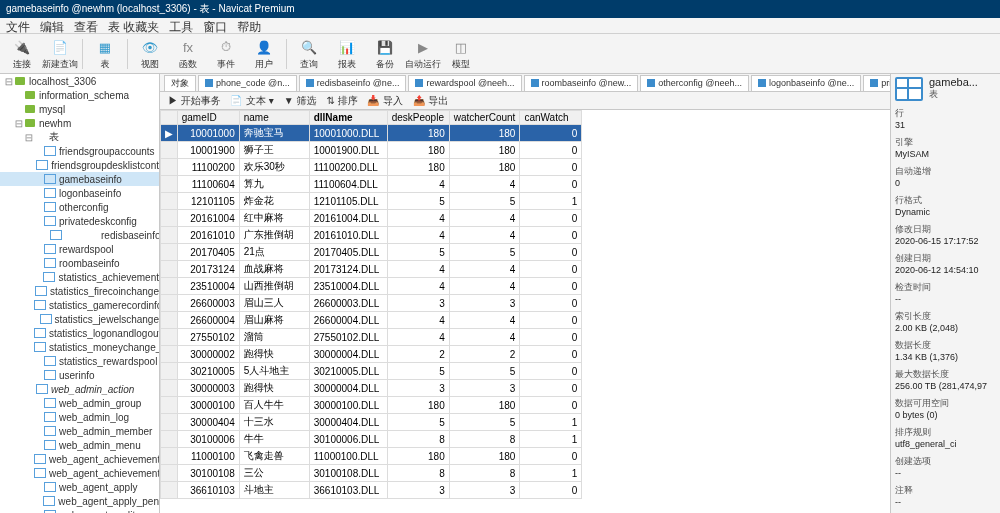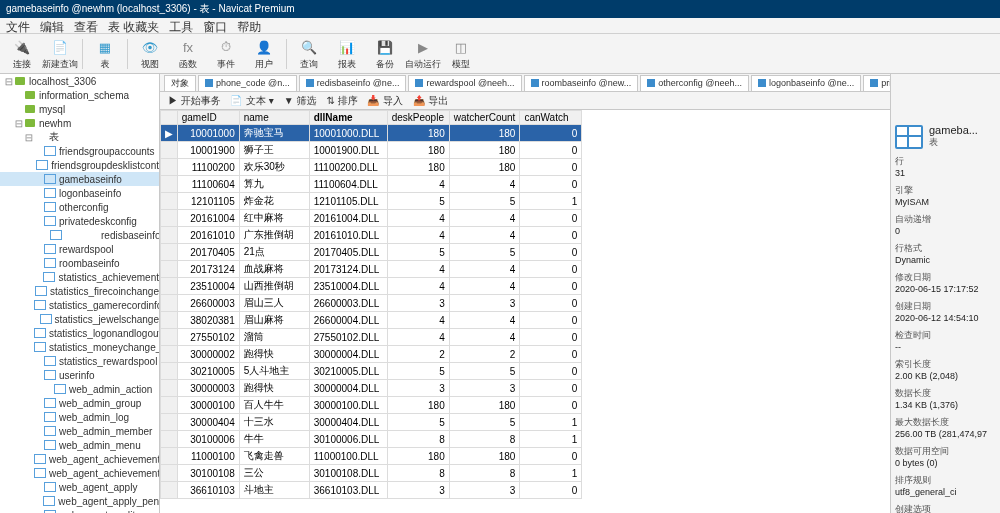--- a/index.html
+++ b/index.html
@@ -30,21 +30,21 @@
 th { background: #f0f0f0; font-weight: normal; }
 th:first-child, td:first-child { width: 14px; background: #f0f0f0; }
 td.num { text-align: right; }
 tr.selrow td { background: #2a63a8; color: #fff; }
 tr.selrow td:first-child { background: #2a63a8; }
 .col-id { width: 62px; }
 .col-name { width: 70px; }
 .col-dll { width: 78px; font-weight: bold; }
 .col-p { width: 62px; }
 .props { width: 110px; background: #f4f4f4; border-left: 1px solid #c8c8c8; overflow-y: auto; padding: 2px 4px; font-size: 9px; color: #333; }
-.props .hdr { display: flex; align-items: center; gap: 6px; margin-bottom: 6px; margin-top: 48px; }
+.props .hdr { display: flex; align-items: center; gap: 6px; margin-bottom: 6px; }
 .props .hdr .bigico { width: 28px; height: 24px; background: #fff; border: 2px solid #3c8ccc; border-radius: 2px; position: relative; }
 .props .hdr .bigico::after { content: ''; position: absolute; top: 8px; left: 0; right: 0; height: 2px; background: #3c8ccc; }
 .props .hdr .bigico::before { content: ''; position: absolute; top: 0; bottom: 0; left: 10px; width: 2px; background: #3c8ccc; }
 .props .prow { margin-bottom: 6px; }
 .props .plbl { color: #555; }
 .props .pval { color: #222; }
 ::-webkit-scrollbar { width: 12px; height: 12px; }
 ::-webkit-scrollbar-thumb { background: #c0c0c0; }
 ::-webkit-scrollbar-track { background: #f0f0f0; }
 </style>
@@ -224,21 +224,21 @@
       <div class="tree-node" style="padding-left: 34px;">
         <span class="tw"></span>
         <span class="ni tblico"></span>
         <span>statistics_rewardspool</span>
       </div>
       <div class="tree-node" style="padding-left: 34px;">
         <span class="tw"></span>
         <span class="ni tblico"></span>
         <span>userinfo</span>
       </div>
-      <div class="tree-node" style="padding-left: 44px;">
+      <div class="tree-node" style="padding-left: 26px; font-style: italic;">
         <span class="tw"></span>
         <span class="ni tblico"></span>
         <span>web_admin_action</span>
       </div>
       <div class="tree-node" style="padding-left: 34px;">
         <span class="tw"></span>
         <span class="ni tblico"></span>
         <span>web_admin_group</span>
       </div>
       <div class="tree-node" style="padding-left: 34px;">
@@ -432,21 +432,21 @@
               <td></td>
               <td class="num">26600003</td>
               <td class="">眉山三人</td>
               <td class="">26600003.DLL</td>
               <td class="num">3</td>
               <td class="num">3</td>
               <td class="num">0</td>
             </tr>
             <tr>
               <td></td>
-              <td class="num">38020381</td>
+              <td class="num">26600004</td>
               <td class="">眉山麻将</td>
               <td class="">26600004.DLL</td>
               <td class="num">4</td>
               <td class="num">4</td>
               <td class="num">0</td>
             </tr>
             <tr>
               <td></td>
               <td class="num">27550102</td>
               <td class="">溜筒</td>

